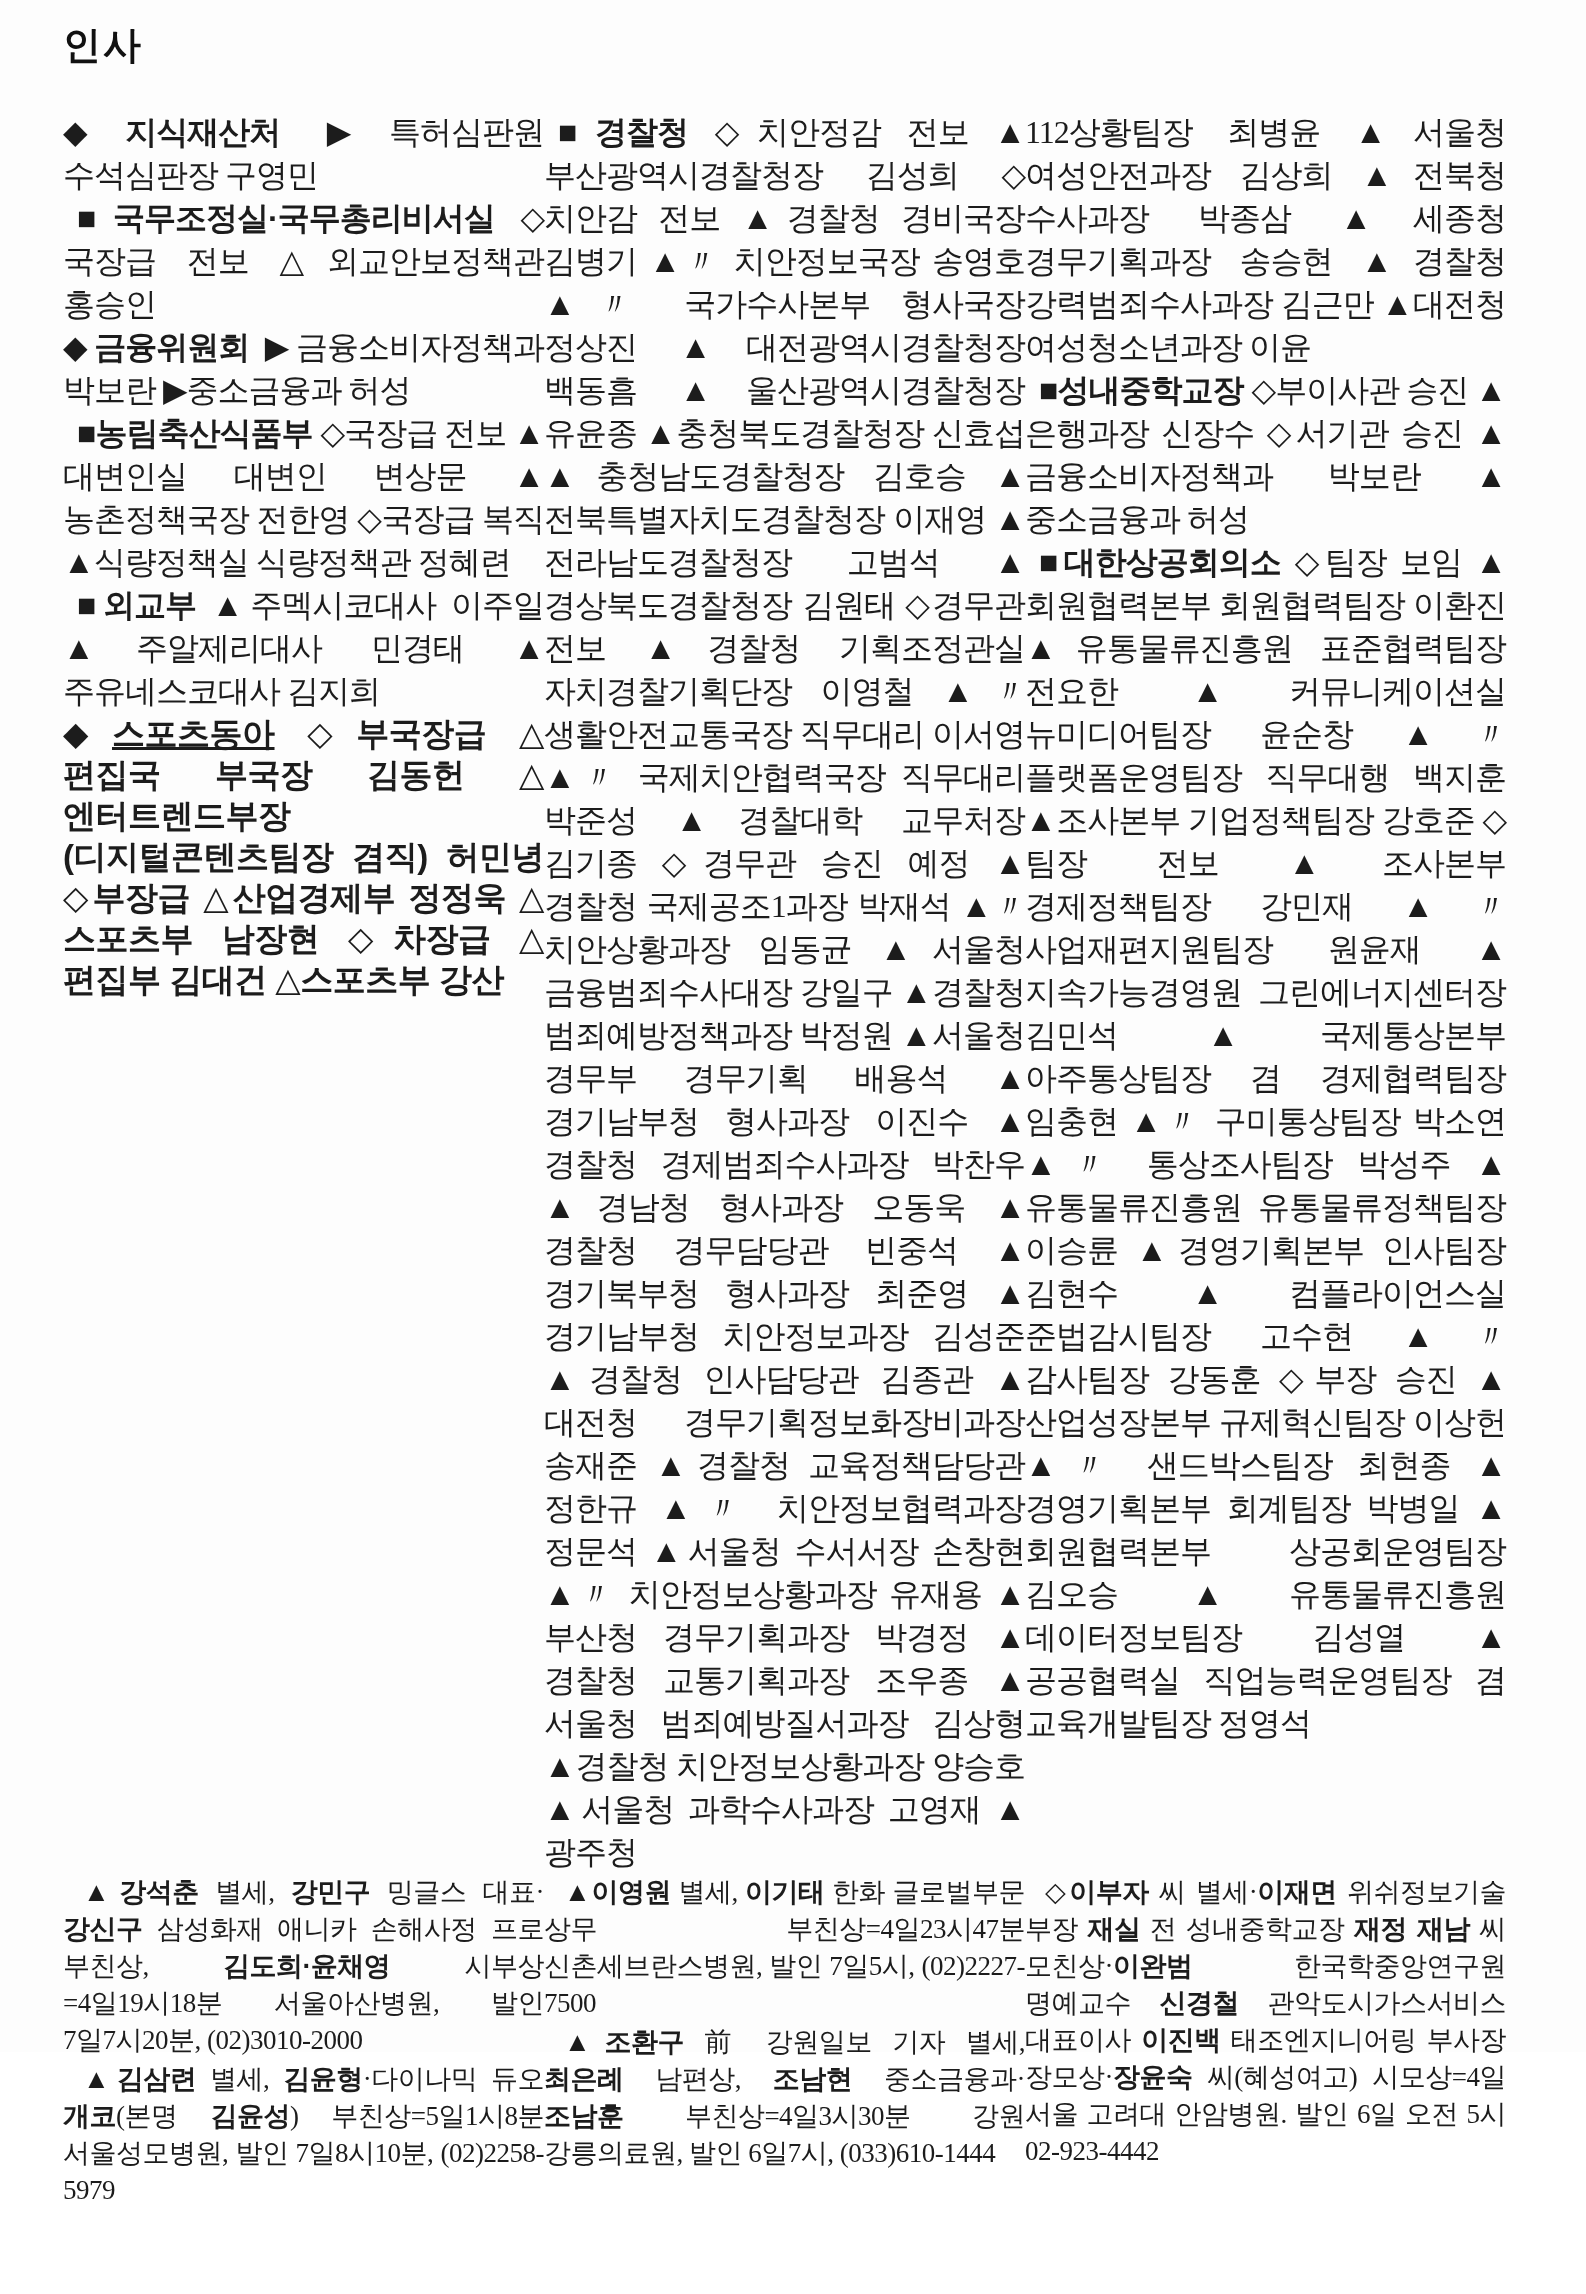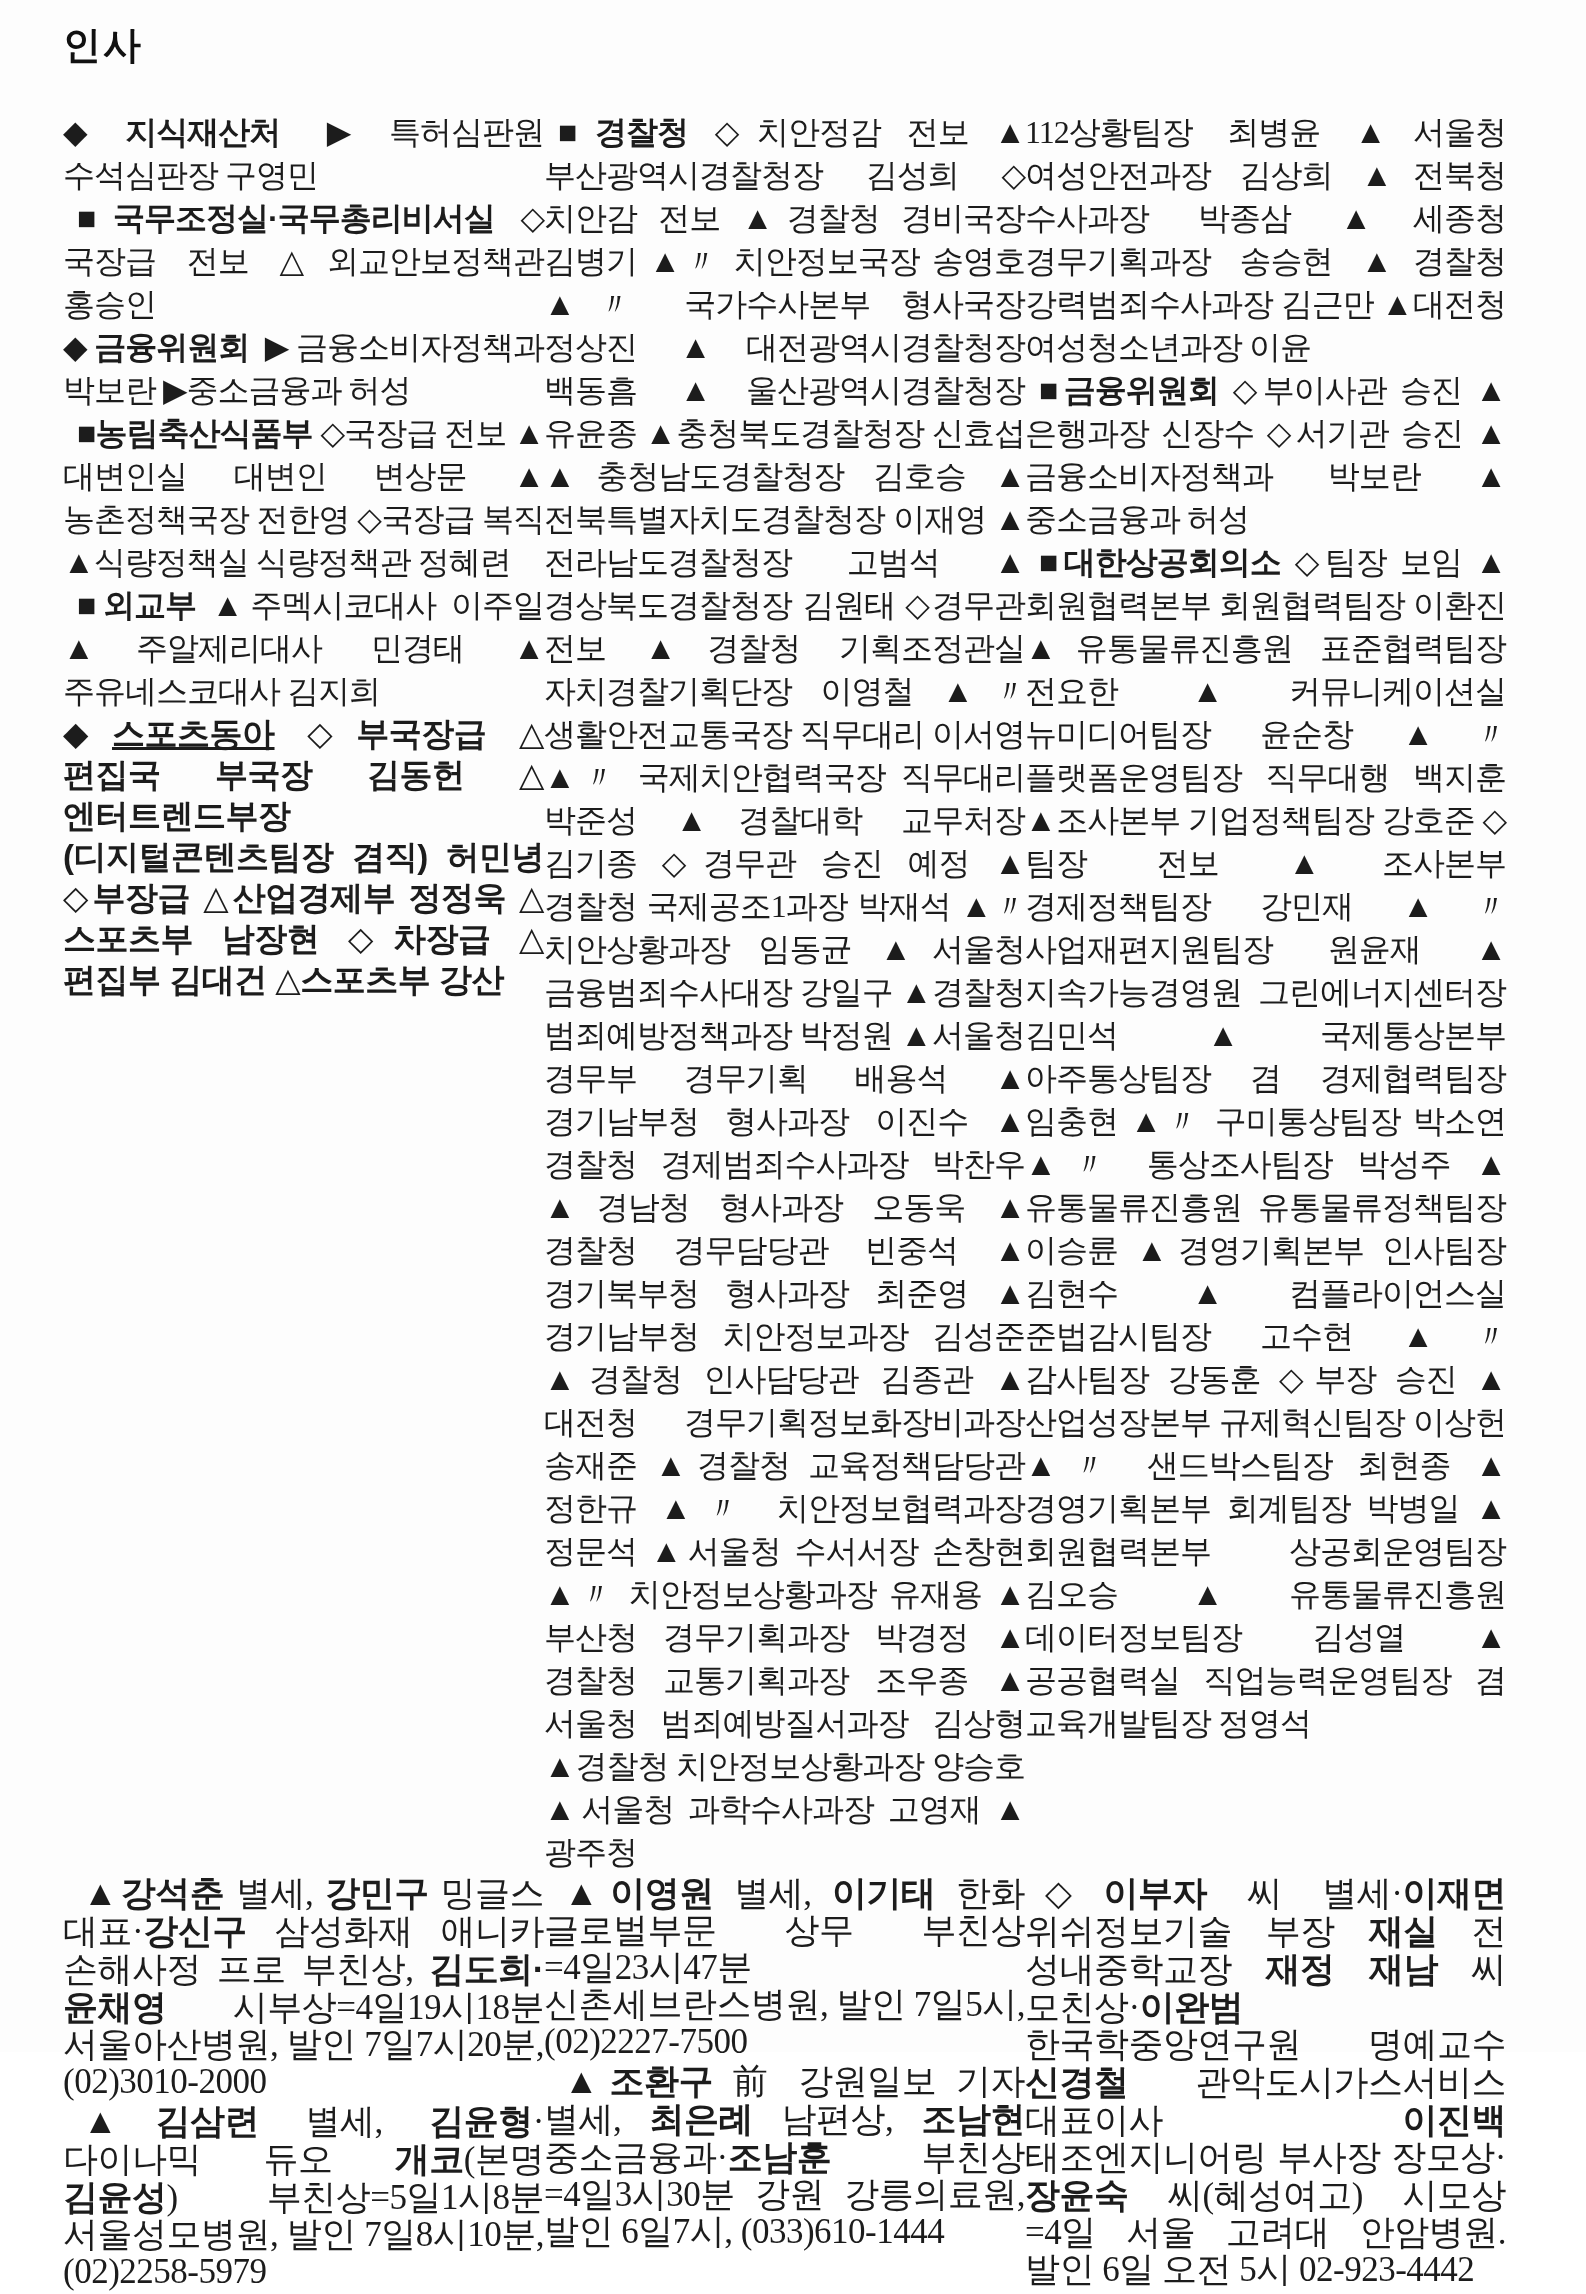--- a/index.html
+++ b/index.html
@@ -40,21 +40,21 @@
     word-break: keep-all;
     overflow-wrap: break-word;
   }
   .insa { min-height: 1452px; }
   .insa .para {
     font-size: 32px;
     line-height: 43px;
     letter-spacing: -1px;
   }
   .buum .para {
-    font-size: 35px;
+    font-size: 27px;
     line-height: 37px;
     letter-spacing: -0.5px;
     text-indent: 20px;
     margin-bottom: 2px;
   }
   .para.ind { text-indent: 14px; }
   .para.small {
     font-size: 33px;
     line-height: 41px;
     letter-spacing: -0.5px;
@@ -81,21 +81,21 @@
           <p class="para"><span class="bold">◆금융위원회 </span><span>▶금융소비자정책과 박보란 ▶중소금융과 허성</span></p>
           <p class="para ind"><span class="bold">■농림축산식품부 </span><span>◇국장급 전보 ▲대변인실 대변인 변상문 ▲농촌정책국장 전한영 ◇국장급 복직 ▲식량정책실 식량정책관 정혜련</span></p>
           <p class="para ind"><span class="bold">■외교부 </span><span>▲주멕시코대사 이주일 ▲주알제리대사 민경태 ▲주유네스코대사 김지희</span></p>
           <p class="para small"><span class="bold">◆</span><span class="bold underline">스포츠동아</span><span> ◇부국장급 △편집국 부국장 김동헌 △엔터트렌드부장(디지털콘텐츠팀장 겸직) 허민녕 ◇부장급 △산업경제부 정정욱 △스포츠부 남장현 ◇차장급 △편집부 김대건 △스포츠부 강산</span></p>
         </div>
       <div class="col">
           <p class="para ind"><span class="bold">■경찰청 </span><span>◇치안정감 전보 ▲부산광역시경찰청장 김성희 ◇치안감 전보 ▲경찰청 경비국장 김병기 ▲〃 치안정보국장 송영호 ▲〃 국가수사본부 형사국장 정상진 ▲대전광역시경찰청장 백동흠 ▲울산광역시경찰청장 유윤종 ▲충청북도경찰청장 신효섭 ▲충청남도경찰청장 김호승 ▲전북특별자치도경찰청장 이재영 ▲전라남도경찰청장 고범석 ▲경상북도경찰청장 김원태 ◇경무관 전보 ▲경찰청 기획조정관실 자치경찰기획단장 이영철 ▲〃 생활안전교통국장 직무대리 이서영 ▲〃 국제치안협력국장 직무대리 박준성 ▲경찰대학 교무처장 김기종 ◇경무관 승진 예정 ▲경찰청 국제공조1과장 박재석 ▲〃 치안상황과장 임동균 ▲서울청 금융범죄수사대장 강일구 ▲경찰청 범죄예방정책과장 박정원 ▲서울청 경무부 경무기획 배용석 ▲경기남부청 형사과장 이진수 ▲경찰청 경제범죄수사과장 박찬우 ▲경남청 형사과장 오동욱 ▲경찰청 경무담당관 빈중석 ▲경기북부청 형사과장 최준영 ▲경기남부청 치안정보과장 김성준 ▲경찰청 인사담당관 김종관 ▲대전청 경무기획정보화장비과장 송재준 ▲경찰청 교육정책담당관 정한규 ▲〃 치안정보협력과장 정문석 ▲서울청 수서서장 손창현 ▲〃 치안정보상황과장 유재용 ▲부산청 경무기획과장 박경정 ▲경찰청 교통기획과장 조우종 ▲서울청 범죄예방질서과장 김상형 ▲경찰청 치안정보상황과장 양승호 ▲서울청 과학수사과장 고영재 ▲광주청</span></p>
         </div>
       <div class="col">
           <p class="para"><span>112상황팀장 최병윤 ▲서울청 여성안전과장 김상희 ▲전북청 수사과장 박종삼 ▲세종청 경무기획과장 송승현 ▲경찰청 강력범죄수사과장 김근만 ▲대전청 여성청소년과장 이윤</span></p>
-          <p class="para ind"><span class="bold">■금융위원회 </span><span>◇부이사관 승진 ▲은행과장 신장수 ◇서기관 승진 ▲금융소비자정책과 박보란 ▲중소금융과 허성</span></p>
+          <p class="para ind"><span class="bold">■성내중학교장 </span><span>◇부이사관 승진 ▲은행과장 신장수 ◇서기관 승진 ▲금융소비자정책과 박보란 ▲중소금융과 허성</span></p>
           <p class="para ind"><span class="bold">■대한상공회의소 </span><span>◇팀장 보임 ▲회원협력본부 회원협력팀장 이환진 ▲유통물류진흥원 표준협력팀장 전요한 ▲커뮤니케이션실 뉴미디어팀장 윤순창 ▲〃 플랫폼운영팀장 직무대행 백지훈 ▲조사본부 기업정책팀장 강호준 ◇팀장 전보 ▲조사본부 경제정책팀장 강민재 ▲〃 사업재편지원팀장 원윤재 ▲지속가능경영원 그린에너지센터장 김민석 ▲국제통상본부 아주통상팀장 겸 경제협력팀장 임충현 ▲〃 구미통상팀장 박소연 ▲〃 통상조사팀장 박성주 ▲유통물류진흥원 유통물류정책팀장 이승륜 ▲경영기획본부 인사팀장 김현수 ▲컴플라이언스실 준법감시팀장 고수현 ▲〃 감사팀장 강동훈 ◇부장 승진 ▲산업성장본부 규제혁신팀장 이상헌 ▲〃 샌드박스팀장 최현종 ▲경영기획본부 회계팀장 박병일 ▲회원협력본부 상공회운영팀장 김오승 ▲유통물류진흥원 데이터정보팀장 김성열 ▲공공협력실 직업능력운영팀장 겸 교육개발팀장 정영석</span></p>
         </div>
     </div>
   </section>
 
   <section class="section buum">
     <div class="columns">
       <div class="col">
           <p class="para"><span class="bold">▲강석춘</span><span> 별세, </span><span class="bold">강민구</span><span> 밍글스 대표·</span><span class="bold">강신구</span><span> 삼성화재 애니카 손해사정 프로 부친상, </span><span class="bold">김도희·윤채영</span><span> 시부상=4일19시18분 서울아산병원, 발인 7일7시20분, (02)3010-2000</span></p>
           <p class="para"><span class="bold">▲김삼련</span><span> 별세, </span><span class="bold">김윤형</span><span>·다이나믹 듀오 </span><span class="bold">개코</span><span>(본명 </span><span class="bold">김윤성</span><span>) 부친상=5일1시8분 서울성모병원, 발인 7일8시10분, (02)2258-5979</span></p>

